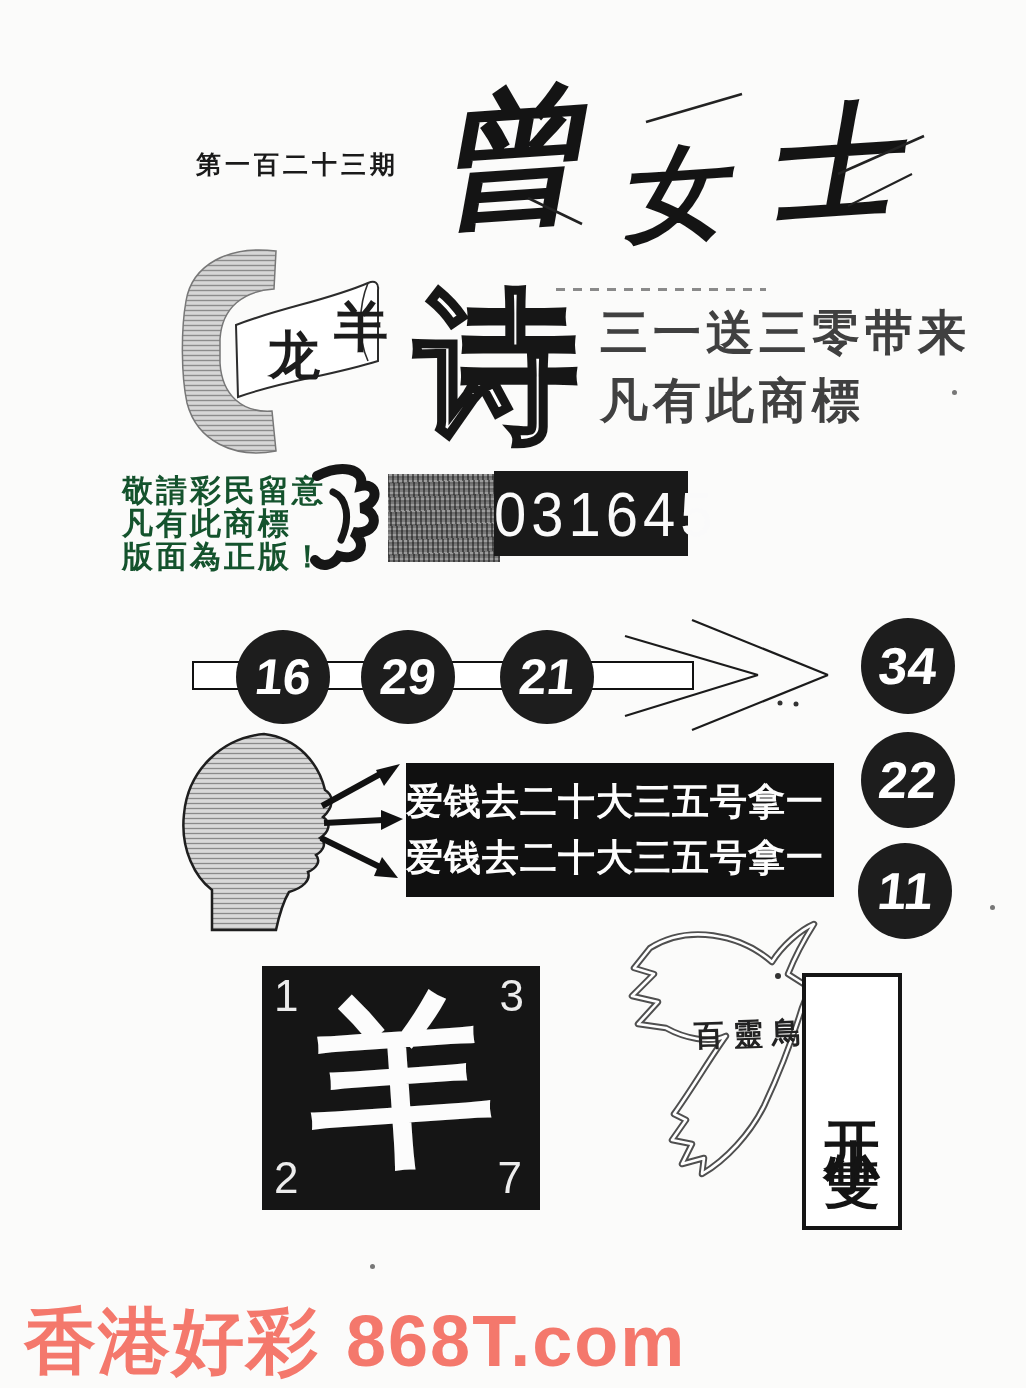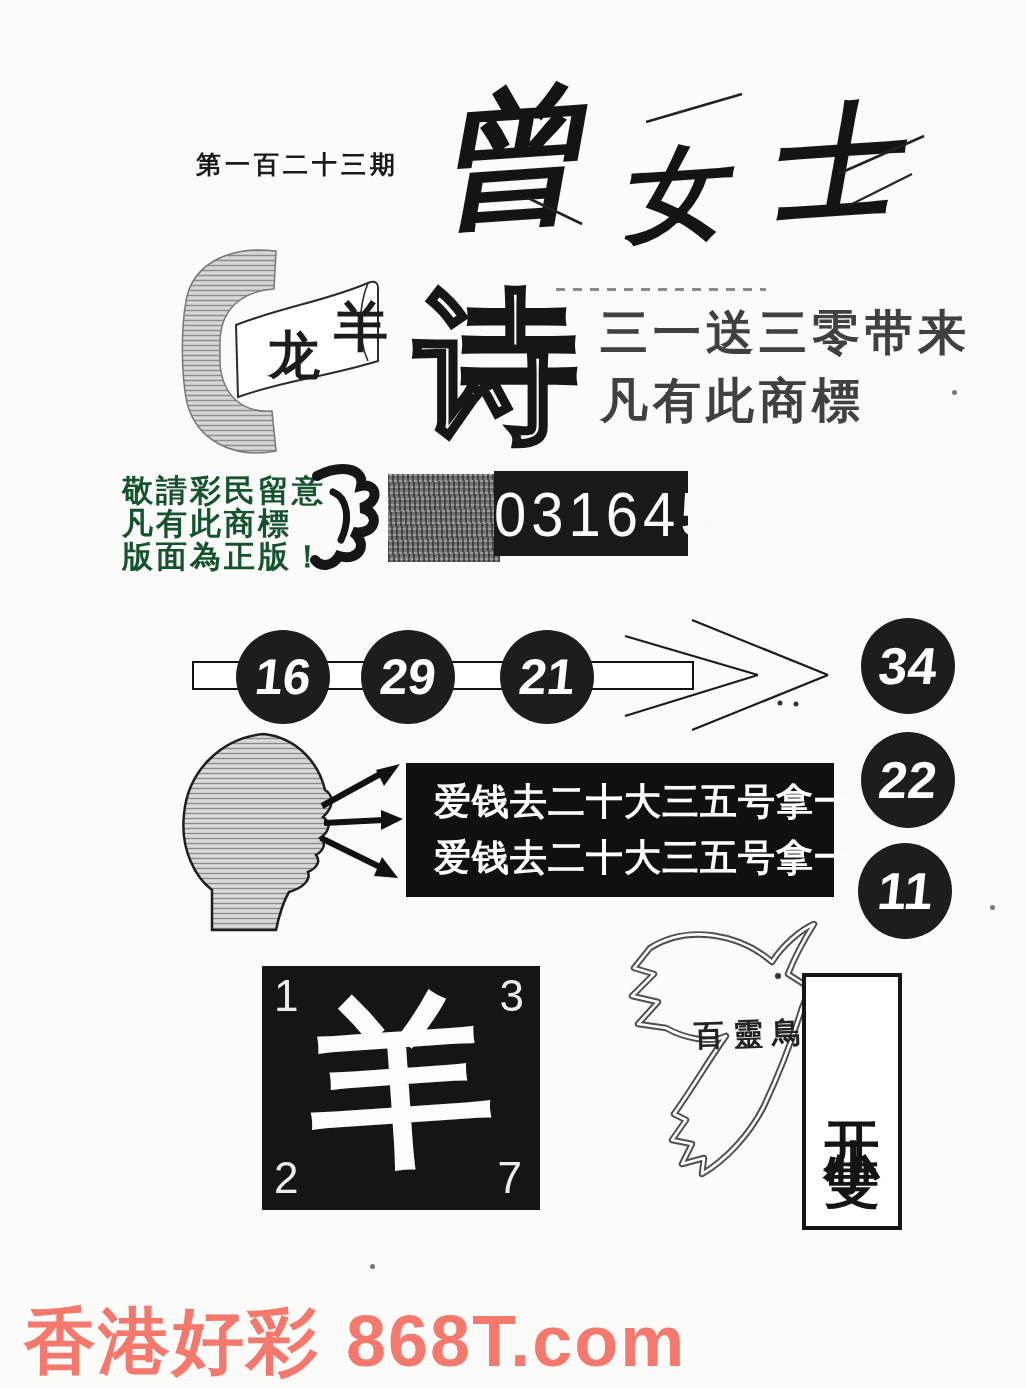--- a/index.html
+++ b/index.html
@@ -54,21 +54,21 @@
   }
   .side-circle{
     width:94px;height:96px;border-radius:50%;background:#1d1d1d;
     display:flex;align-items:center;justify-content:center;
   }
   .side-circle .bubble-num{transform:skewX(-6deg);font-size:52px;}
 
   
   .speech{
     left:406px;top:763px;width:428px;height:134px;background:#101010;
-    display:flex;flex-direction:column;justify-content:center;padding:0 28px;box-sizing:border-box;
+    display:flex;flex-direction:column;justify-content:center;padding:0 0;box-sizing:border-box;
   }
   .speech div{
     font-family:"Liberation Sans","DejaVu Sans",sans-serif;
     color:#fdfdfd;font-size:37px;font-weight:700;letter-spacing:1px;line-height:56px;white-space:nowrap;
   }
 
   
   .zbox{left:262px;top:966px;width:278px;height:244px;background:#151515;}
   .zchar{
     position:absolute;left:50%;top:48%;transform:translate(-50%,-50%) rotate(-4deg);

